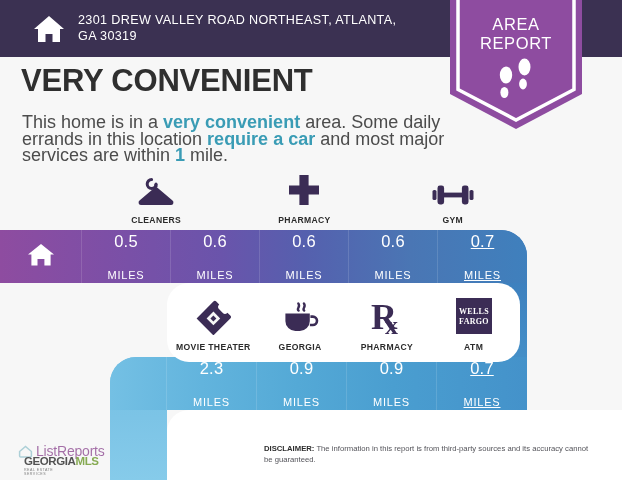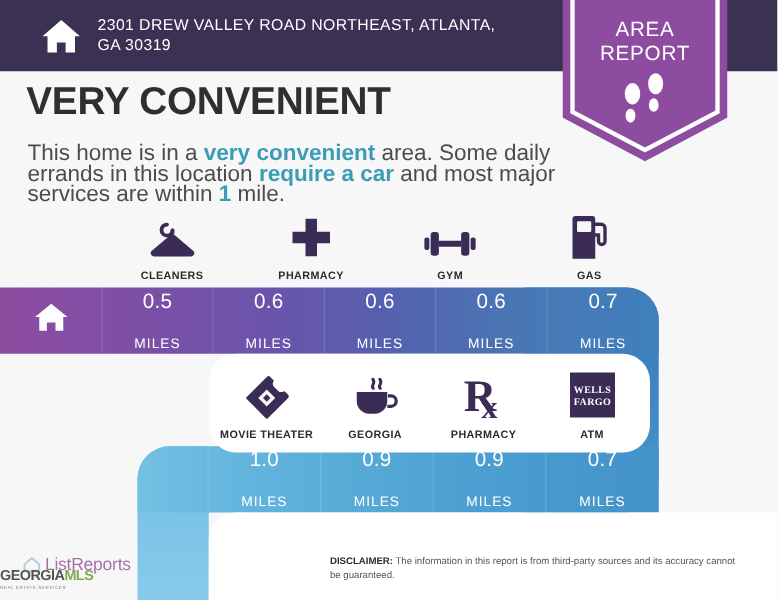--- a/index.html
+++ b/index.html
@@ -153,21 +153,21 @@
   .valrow1 { left: 0px; top: 230px; width: 527px; height: 53px; }
   .valrow2 { left: 110px; top: 357px; width: 417px; height: 53px; }
   .valcell {
     display: flex;
     flex-direction: column;
     align-items: center;
     justify-content: center;
     color: #ffffff;
     border-right: 1px solid rgba(255,255,255,0.13);
   }
-  .valcell:last-child { border-right: none; }
+  .valcell:last-child { border-right: none; text-decoration: underline; }
   .valcell .num { font-size: 16.5px; line-height: 17px; letter-spacing: 0.2px; }
   .valcell .un { font-size: 11px; letter-spacing: 0.8px; margin-top: 19px; }
   .valcell.homecell { border-right: 1px solid rgba(255,255,255,0.13); }
 
   
   .lr-logo {
     position: absolute;
     left: 18px; top: 443px;
     display: flex;
     align-items: center;
@@ -176,20 +176,21 @@
   }
   .lr-logo .lr-mark { width: 15px; height: 15px; margin-right: 3px; }
   .lr-logo .lr-txt { font-size: 14px; color: #701a75; letter-spacing: -0.2px; text-align: right; }
 
   .gamls {
     position: absolute;
     left: 0px; top: 455px;
     width: 62px;
     z-index: 6;
     opacity: 0.88;
+    padding-left: 24px;
   }
   .gamls .g1 { font-size: 11.5px; font-weight: bold; letter-spacing: -0.4px; line-height: 12px; }
   .gamls .g1 .ga { color: #3c3c3c; }
   .gamls .g1 .ml { color: #77a03c; }
   .gamls .g2 { font-size: 3.6px; color: #6f6f6f; letter-spacing: 0.5px; margin-top: 1px; }
 
   .disclaimer {
     position: absolute;
     left: 264px; top: 444px;
     width: 330px;
@@ -276,30 +277,20 @@
           <rect x="12" y="10.6" width="18" height="4.8"></rect>
           <rect x="29.9" y="3.5" width="6.6" height="19" rx="2.4"></rect>
           <rect x="37.5" y="8" width="4" height="10" rx="1.6"></rect>
         </g>
       </svg>
     </span>
     <span class="lbl">GYM</span>
   </div>
 
 
-  <div class="iconcell">
-    <span class="glyph">
-      <svg width="32" height="36" viewBox="0 0 32 36">
-        <path fill="#3b2c55" d="M3 3.2 a2.4 2.4 0 0 1 2.4 -2.4 h13.4 a2.4 2.4 0 0 1 2.4 2.4 V35 H3 Z"></path>
-        <rect x="6.6" y="5" width="11.4" height="8.6" rx="1.1" fill="#f7f7f7"></rect>
-        <path fill="none" stroke="#3b2c55" stroke-width="2.7" stroke-linecap="round" d="M21.4 7.4 h4.6 a3 3 0 0 1 3 3 v10.6 a2.6 2.6 0 0 1 -5.2 0 V16 h-2.4"></path>
-      </svg>
-    </span>
-    <span class="lbl">GAS</span>
-  </div>
 </div>
 
 <div class="valrow valrow1">
   <div class="valcell homecell" style="width:82px">
     <span>
       <svg width="28" height="26" viewBox="0 0 28 26">
           <path fill="#ffffff" d="M14 2 L1 12.5 h3.4 v11 h6.1 v-6.6 h6.9 v6.6 h6.2 v-11 H27 Z"></path>
         </svg>
     </span>
   </div>
@@ -372,21 +363,21 @@
         <text x="19" y="27" text-anchor="middle" font-family="'Liberation Serif',serif" font-size="8" font-weight="bold" fill="#ffffff" letter-spacing="0.3">FARGO</text>
       </svg>
     </span>
     <span class="lbl">ATM</span>
   </div>
 </div>
 
 <div class="valrow valrow2">
   <div class="valcell" style="width:57px"></div>
   <div class="valcell" style="width:90px">
-    <span class="num">1.0</span>
+    <span class="num">2.3</span>
     <span class="un">MILES</span>
   </div>
   <div class="valcell" style="width:90px">
     <span class="num">0.9</span>
     <span class="un">MILES</span>
   </div>
   <div class="valcell" style="width:90px">
     <span class="num">0.9</span>
     <span class="un">MILES</span>
   </div>

